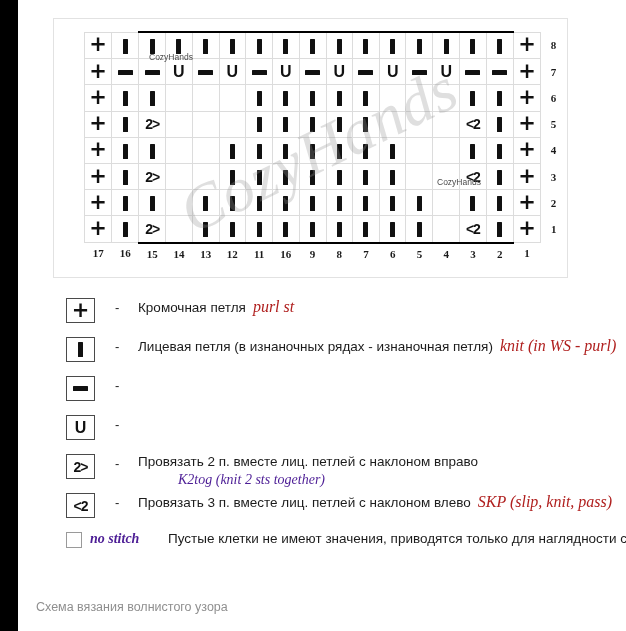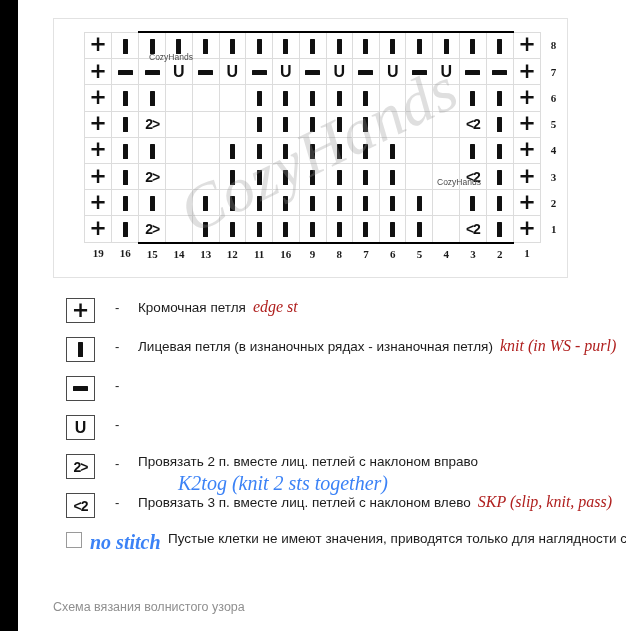--- a/index.html
+++ b/index.html
@@ -170,39 +170,39 @@
   .leg-en {
     color: #b0201f;
     font-family: "Liberation Serif", serif;
     font-size: 16px;
     font-style: italic;
     padding-left: 7px;
     white-space: nowrap;
   }
   .leg-en-below {
     position: absolute;
-    color: #3b82f6;
+    color: #4c1d95;
     font-family: "Liberation Serif", serif;
-    font-size: 20px;
+    font-size: 14px;
     font-style: italic;
     white-space: nowrap;
   }
   .nostitch-box {
     position: absolute;
     left: 48px;
     top: 2px;
     width: 16px;
     height: 16px;
     border: 1.5px solid #9a9a9a;
     box-sizing: border-box;
     background: #fff;
   }
   .caption {
     position: absolute;
-    left: 35px;
+    left: 18px;
     top: 600px;
     font-size: 12.5px;
     color: #8f8f8f;
     font-family: "Liberation Sans", sans-serif;
     white-space: nowrap;
   }
 </style>
 </head>
 <body>
 
@@ -366,21 +366,21 @@
               <td class="in-rep"><span class="sym sym-knit"></span></td>
               <td class="in-rep"><span class="sym sym-knit"></span></td>
               <td class="in-rep"><span class="sym sym-knit"></span></td>
               <td class="in-rep"><span class="sym"></span></td>
               <td class="in-rep"><span class="sym sym-skp">&lt;2</span></td>
               <td class="in-rep rep-right"><span class="sym sym-knit"></span></td>
               <td><span class="sym sym-plus">+</span></td>
               <td class="row-num">1</td>
             </tr>
             <tr>
-              <td class="col-num">19</td>
+              <td class="col-num">17</td>
               <td class="col-num">16</td>
               <td class="col-num">15</td>
               <td class="col-num">14</td>
               <td class="col-num">13</td>
               <td class="col-num">12</td>
               <td class="col-num">11</td>
               <td class="col-num">16</td>
               <td class="col-num">9</td>
               <td class="col-num">8</td>
               <td class="col-num">7</td>
@@ -400,21 +400,21 @@
     <div class="wm-small" style="left:95px; top:33px;">CozyHands</div>
     <div class="wm-small" style="left:383px; top:158px;">CozyHands</div>
   </div>
 
   <div class="legend" id="legend-root">
       <div class="leg-row">
         <div class="leg-box" style="top: 2px;">
           <span class="sym sym-plus">+</span>
         </div>
         <div class="leg-dash">-</div>
-        <div class="leg-text"><span>Кромочная петля</span><span class="leg-en">edge st</span></div>
+        <div class="leg-text"><span>Кромочная петля</span><span class="leg-en">purl st</span></div>
       </div>
       <div class="leg-row">
         <div class="leg-box" style="top: 2px;">
           <span class="sym sym-knit"></span>
         </div>
         <div class="leg-dash">-</div>
         <div class="leg-text"><span>Лицевая петля (в изнаночных рядах - изнаночная петля)</span><span class="leg-en">knit (in WS - purl)</span></div>
       </div>
       <div class="leg-row">
         <div class="leg-box" style="top: 2px;">

